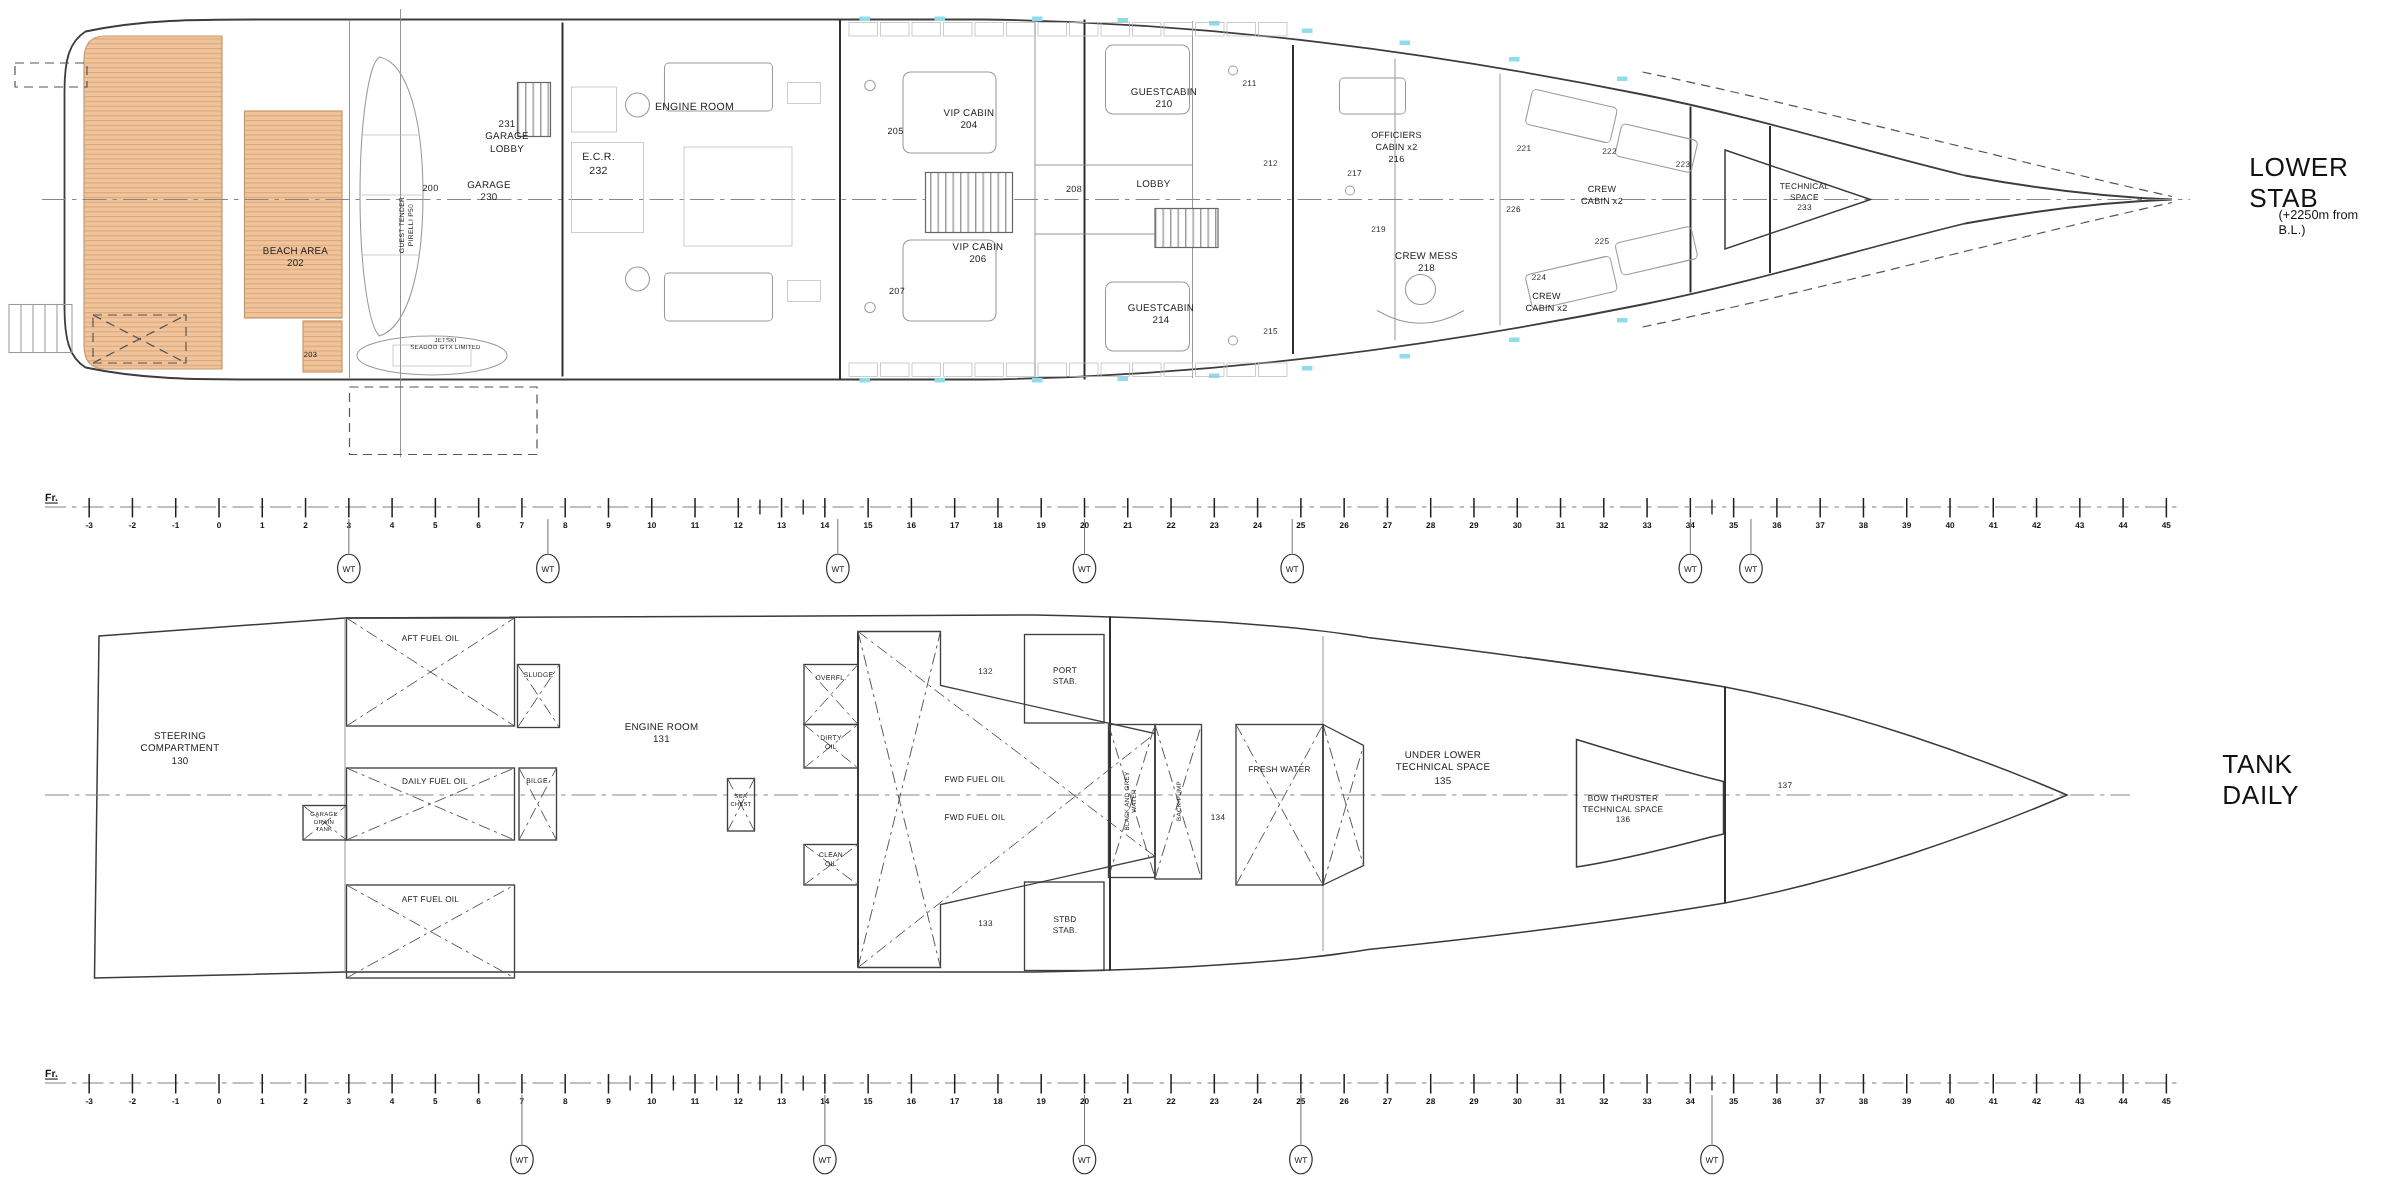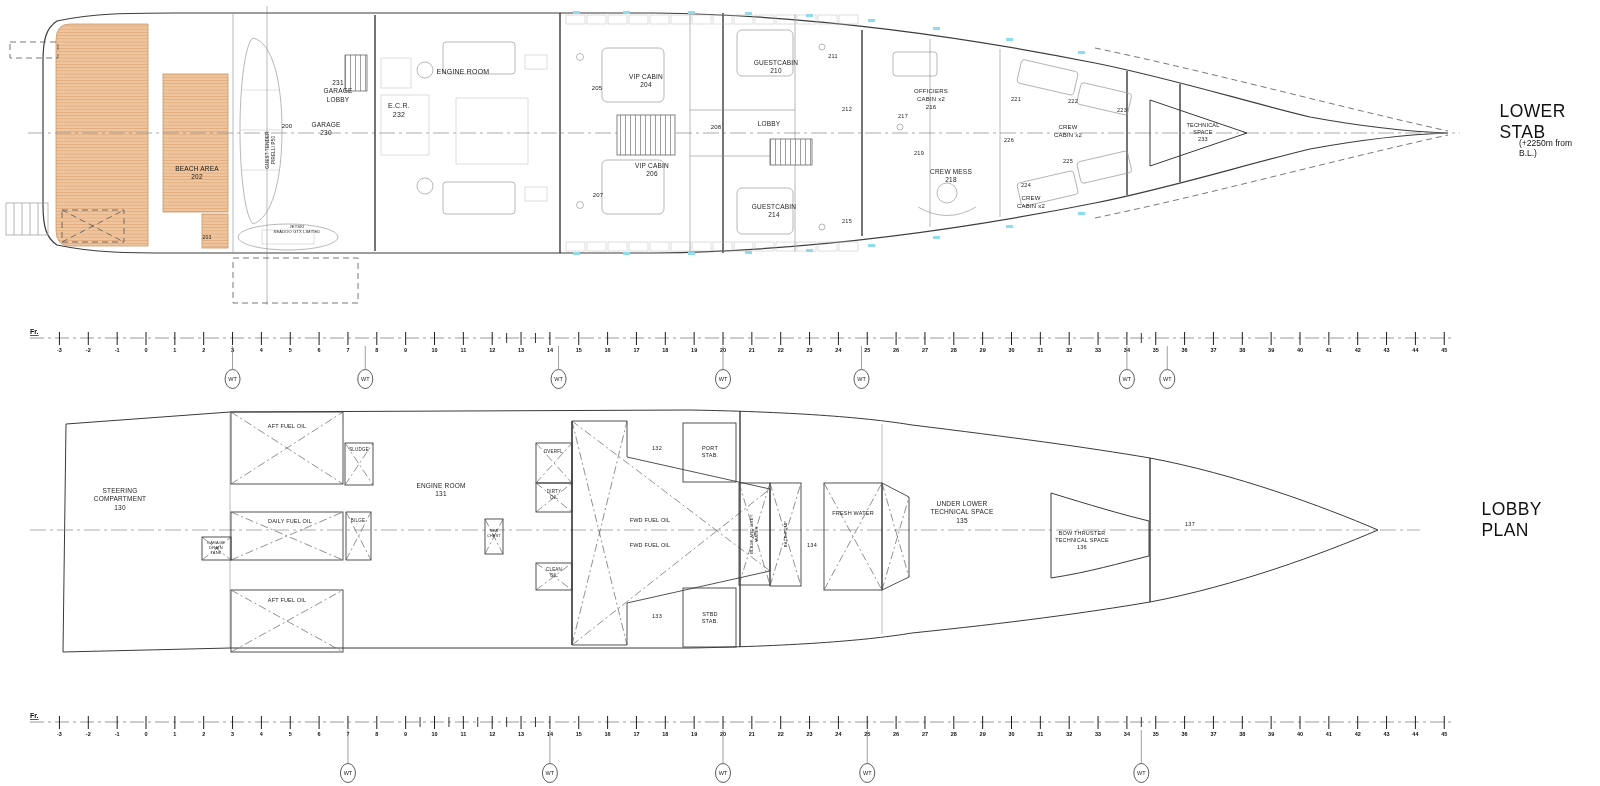--- a/index.html
+++ b/index.html
@@ -651,15 +651,15 @@
       <div class="lbl" style="left: 554px; top: 573px; font-size: 4.5px; transform: translate(-50%, -50%);">CLEAN
 OIL</div>
       <div class="lbl" style="left: 853px; top: 514px; font-size: 5.5px; transform: translate(-50%, -50%);">FRESH WATER</div>
       <div class="lbl" style="left: 754px; top: 534px; font-size: 4.2px; transform: translate(-50%, -50%) rotate(-90deg);">BLACK AND GREY
 WATER</div>
       <div class="lbl" style="left: 786px; top: 534px; font-size: 4.2px; transform: translate(-50%, -50%) rotate(-90deg);">BACK-PUMP</div>
     </div>
 
 <div class="title" style="left:1533px;top:122px;">LOWER STAB</div>
 <div class="subtitle" style="left:1546px;top:148px;">(+2250m from B.L.)</div>
-<div class="title" style="left:1521px;top:520px;">LOBBY PLAN</div>
+<div class="title" style="left:1521px;top:520px;">TANK DAILY</div>
 
 </div>
 
 </body></html>

